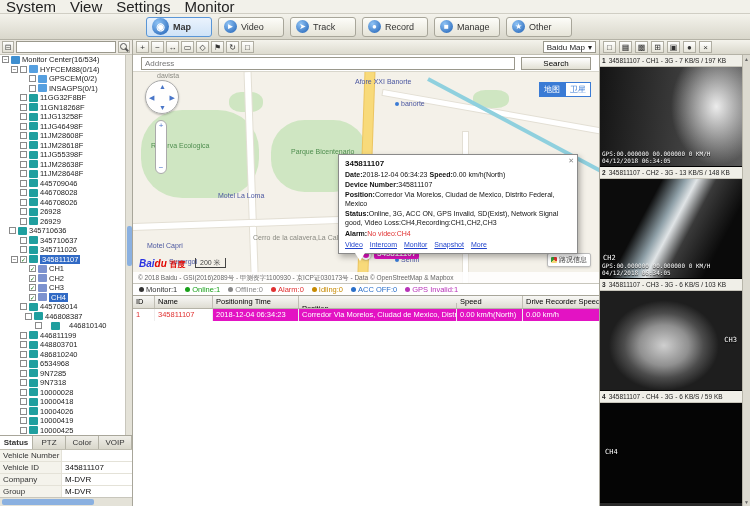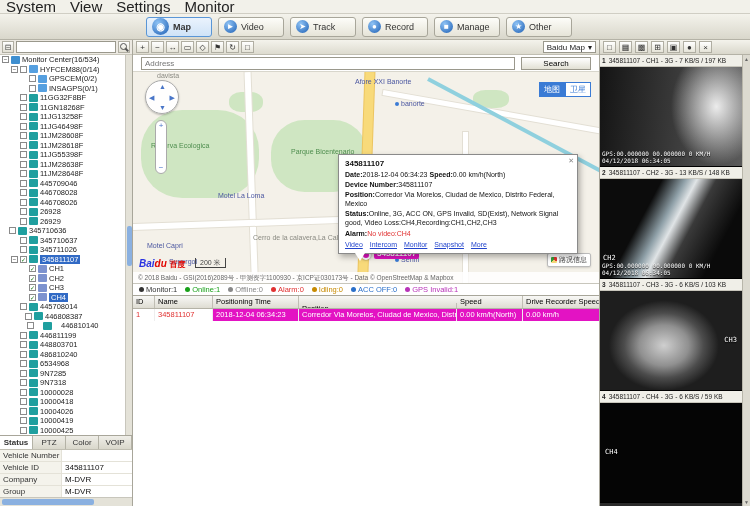--- a/index.html
+++ b/index.html
@@ -322,21 +322,21 @@
             <span class="cb"></span>
             <span class="ticon device"></span>
             <span class="tlabel">445708014</span>
           </div>
           <div class="tree-row" style="padding-left: 16px;">
             <span class="expander" style="visibility: hidden;"></span>
             <span class="cb"></span>
             <span class="ticon device"></span>
             <span class="tlabel">446808387</span>
           </div>
-          <div class="tree-row" style="padding-left: 11px; gap: 9px;">
+          <div class="tree-row" style="padding-left: 19px; gap: 9px;">
             <span class="expander" style="visibility: hidden;"></span>
             <span class="cb"></span>
             <span class="ticon device"></span>
             <span class="tlabel">446810140</span>
           </div>
           <div class="tree-row" style="padding-left: 11px;">
             <span class="expander" style="visibility: hidden;"></span>
             <span class="cb"></span>
             <span class="ticon device"></span>
             <span class="tlabel">446811199</span>

